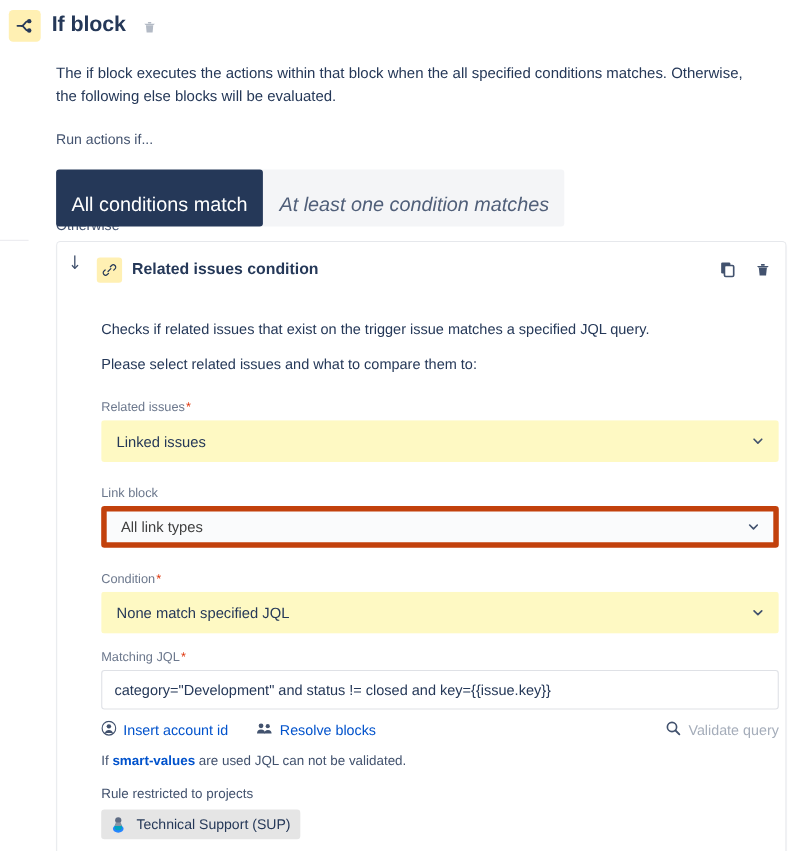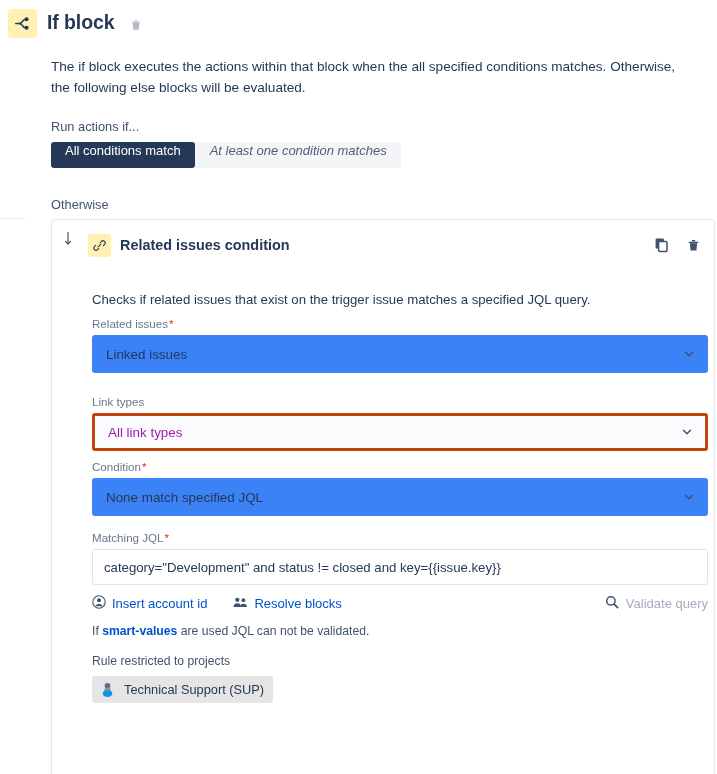--- a/index.html
+++ b/index.html
@@ -77,27 +77,28 @@
 
   
   .segmented {
     position: absolute;
     left: 51px;
     top: 142px;
     display: flex;
     align-items: stretch;
   }
   .seg-btn {
-    font-size: 13px;
+    font-size: 18px;
     line-height: 1;
-    padding: 2px 14px 11px 14px;
+    padding: 23px 14px 11px 14px;
     border: none;
     cursor: pointer;
     font-family: inherit;
     white-space: nowrap;
+    margin-top: 12px;
   }
   .seg-btn.active {
     background: #253858;
     color: #ffffff;
     border-radius: 3px;
     position: relative;
     z-index: 2;
   }
   .seg-btn.inactive {
     background: #F4F5F7;
@@ -194,21 +195,21 @@
     box-sizing: border-box;
   }
   .desc-line {
     font-size: 13.2px;
     color: #253858;
     line-height: 19px;
   }
   .desc-line.first { margin: 20px 0 0 0; }
   .desc-line.second { margin: 12px 0 0 0; }
 
-  .field { margin-top: 8px; }
+  .field { margin-top: 24px; }
   .field-label {
     font-size: 11.6px;
     color: #6B778C;
     margin-bottom: 5px;
     display: block;
   }
   .req { color: #DE350B; margin-left: 1px; }
 
   .select-ctl {
     position: relative;
@@ -216,28 +217,28 @@
     border-radius: 3px;
     display: flex;
     align-items: center;
     padding: 0 34px 0 13px;
     box-sizing: border-box;
     font-size: 13.4px;
     cursor: pointer;
     width: 616px;
   }
   .select-ctl.subtle {
-    background: #3b82f6;
+    background: #fef9c3;
     border: 1px solid transparent;
     color: #253858;
   }
   .select-ctl.bordered {
     background: #FAFBFC;
-    border: 3px solid #c2410c;
-    color: #a21caf;
+    border: 5px solid #c2410c;
+    color: #404040;
   }
   .chev {
     position: absolute;
     right: 12px;
     top: 50%;
     transform: translateY(-50%);
     width: 12px;
     height: 12px;
   }
 
@@ -383,49 +384,50 @@
           <path d="M4.1 5.7 H11.9 L11.1 13.4 H4.9 Z" fill="#42526E"></path>
           <rect x="6.1" y="2.2" width="3.8" height="1.6" rx="0.6" fill="#42526E"></rect>
         </svg>
       </div>
     </div>
   </div>
 
   <div class="card-body">
 
     <p class="desc-line first">Checks if related issues that exist on the trigger issue matches a specified JQL query.</p>
+    <p class="desc-line second">Please select related issues and what to compare them to:</p>
 
     
     <div class="field">
       <label class="field-label"><span>Related issues</span><span class="req">*</span></label>
       <div class="select-ctl subtle">
         <span>Linked issues</span>
         <span class="chev">
           <svg width="12" height="12" viewBox="0 0 12 12" fill="none" xmlns="http://www.w3.org/2000/svg">
             <path d="M2.5 4.3 L6 7.8 L9.5 4.3" stroke="#42526E" stroke-width="1.5" stroke-linecap="round" stroke-linejoin="round"></path>
           </svg>
         </span>
       </div>
     </div>
 
     
     <div class="field" style="margin-top:22px">
-      <label class="field-label">Link types</label>
+      <label class="field-label">Link block</label>
       <div class="select-ctl bordered">
         <span>All link types</span>
         <span class="chev">
           <svg width="12" height="12" viewBox="0 0 12 12" fill="none" xmlns="http://www.w3.org/2000/svg">
             <path d="M2.5 4.3 L6 7.8 L9.5 4.3" stroke="#42526E" stroke-width="1.5" stroke-linecap="round" stroke-linejoin="round"></path>
           </svg>
         </span>
       </div>
     </div>
 
     
-    <div class="field" style="margin-top:9px">
+    <div class="field" style="margin-top:22px">
       <label class="field-label"><span>Condition</span><span class="req">*</span></label>
       <div class="select-ctl subtle">
         <span>None match specified JQL</span>
         <span class="chev">
           <svg width="12" height="12" viewBox="0 0 12 12" fill="none" xmlns="http://www.w3.org/2000/svg">
             <path d="M2.5 4.3 L6 7.8 L9.5 4.3" stroke="#42526E" stroke-width="1.5" stroke-linecap="round" stroke-linejoin="round"></path>
           </svg>
         </span>
       </div>
     </div>

